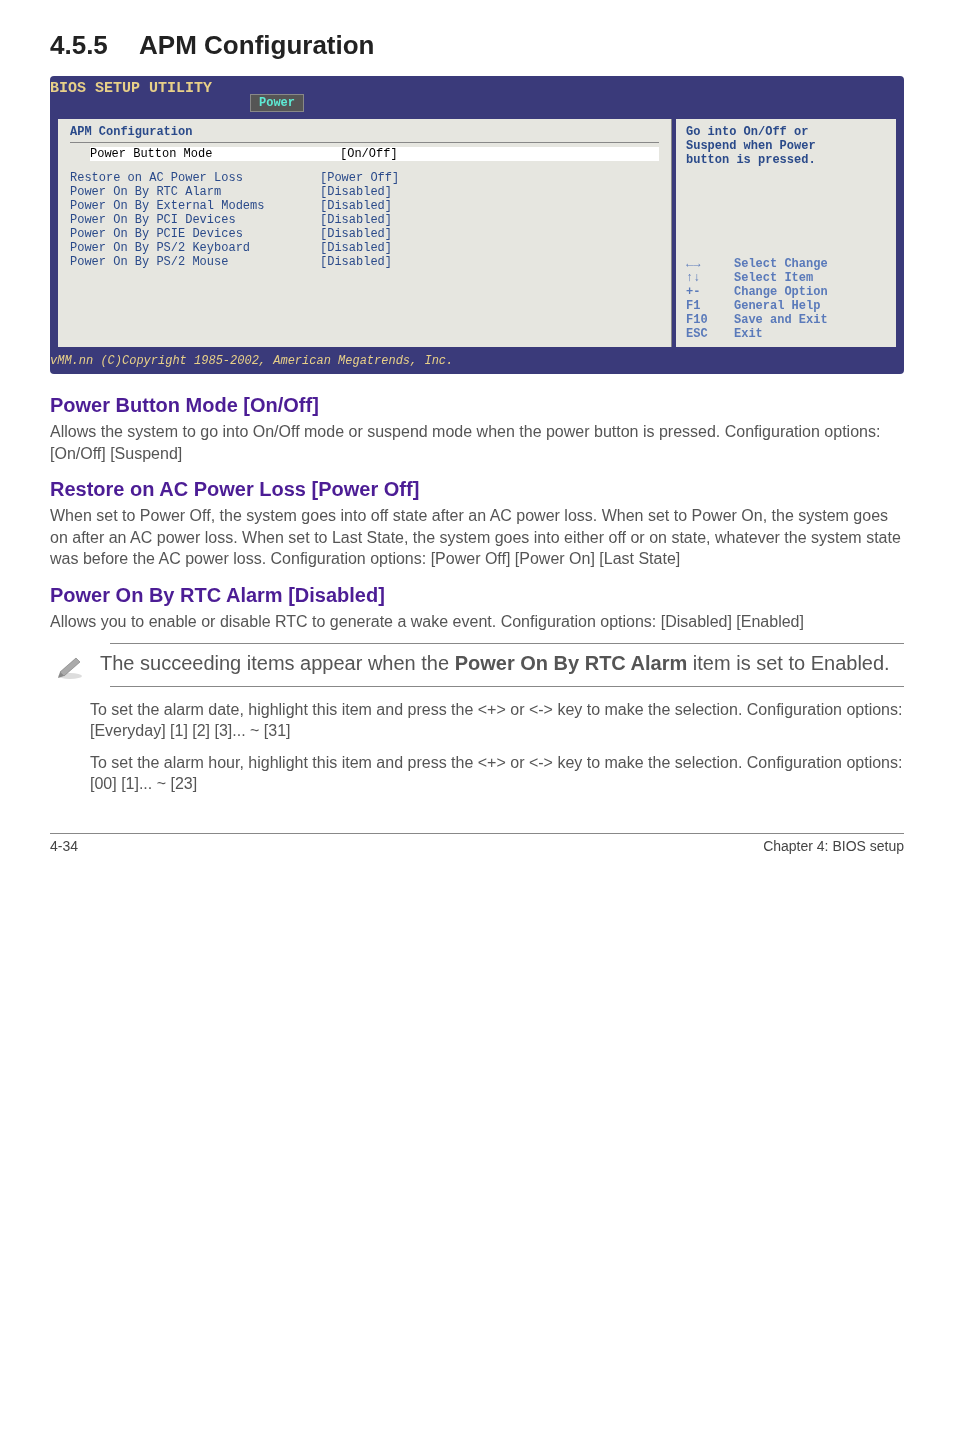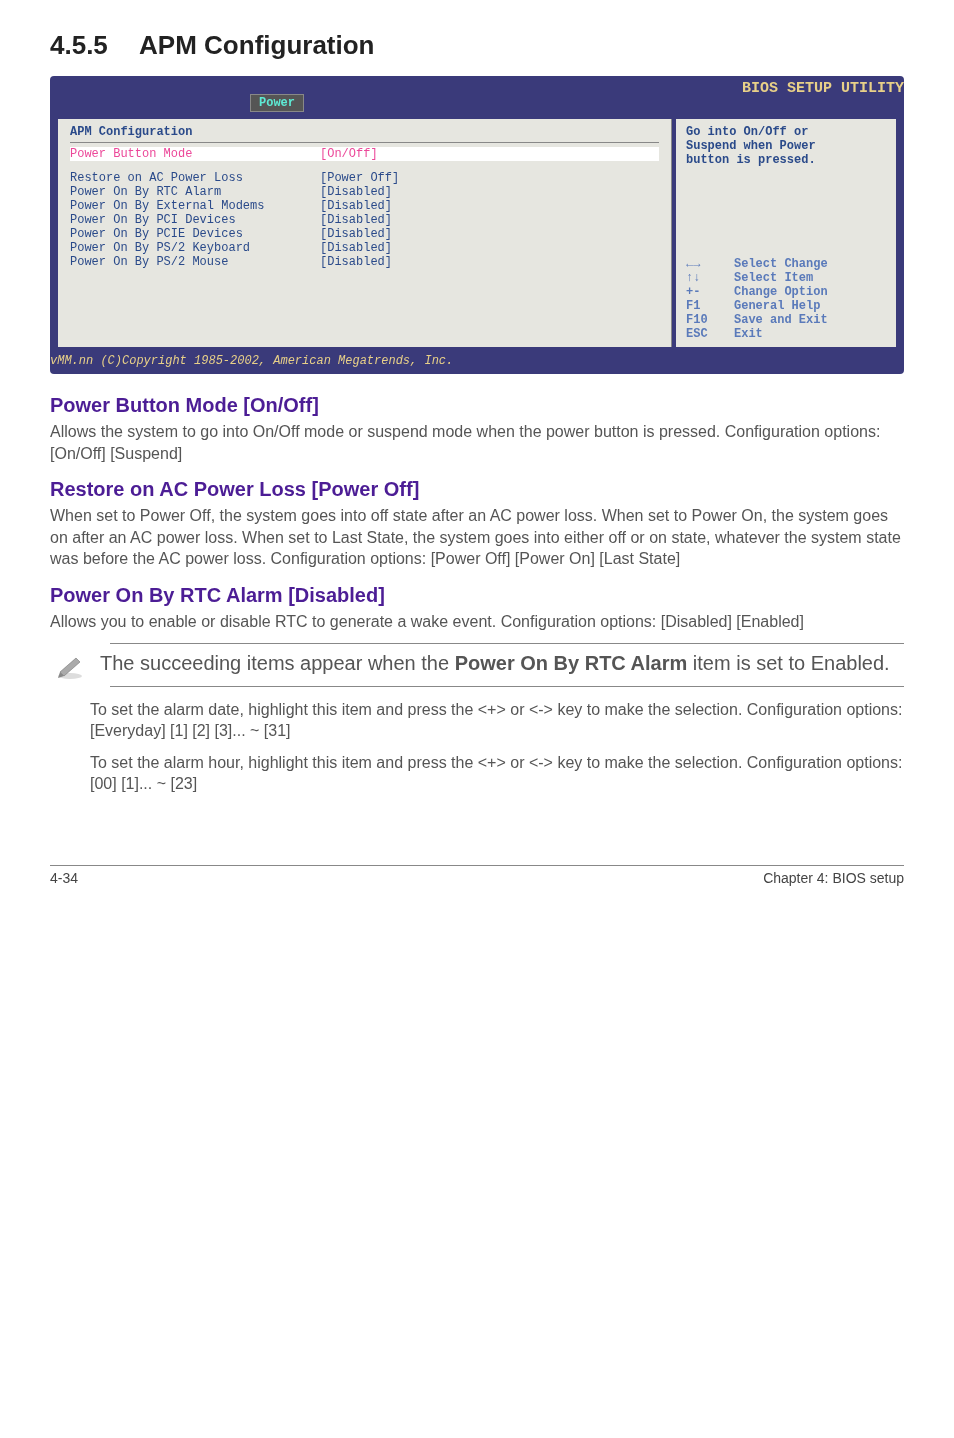--- a/index.html
+++ b/index.html
@@ -21,21 +21,21 @@
       background: #3a3a7a;
       border-radius: 4px;
       margin: 0 0 20px 0;
       width: 100%;
     }
     .bios-header {
       color: #e8d088;
       font-family: 'Courier New', monospace;
       font-weight: bold;
       font-size: 15px;
-      text-align: right;
+      text-align: left;
       padding: 4px 0 0 0;
       position: relative;
     }
     .bios-tab {
       position: absolute;
       left: 200px;
       top: 18px;
       background: #555;
       color: #5eead4;
       font-size: 12px;
@@ -64,21 +64,22 @@
       border-top: 1px solid #888;
       margin: 3px 0 4px 0;
     }
     .bios-left .row {
       display: flex;
       white-space: pre;
     }
     .bios-left .row .label { width: 250px; }
     .bios-left .row.selected {
       background: #fff;
-      color: #ec4899;
+      color: #000000;
+      margin-left: 20px;
     }
     .bios-right {
       width: 220px;
       background: #e6e6e0;
       margin: 0 8px 4px 0;
       padding: 6px 10px;
       font-family: 'Courier New', monospace;
       font-size: 12px;
       color: #2a4a8a;
     }
@@ -138,21 +139,21 @@
       margin-bottom: 8px;
     }
     .underline-title {
       text-decoration: underline;
       font-size: 16px;
       color: #555;
       margin-bottom: 4px;
     }
     .page-footer {
       border-top: 1px solid #888;
-      margin-top: 70px;
+      margin-top: 38px;
       padding-top: 4px;
       display: flex;
       justify-content: space-between;
       font-size: 14px;
       color: #444;
     }
   </style>
 </head>
 <body>
 

